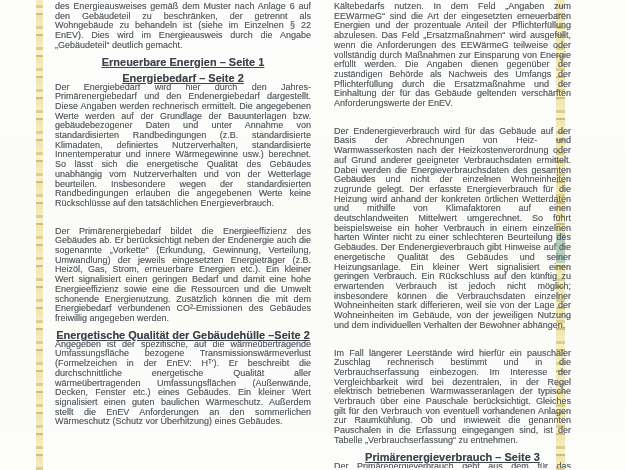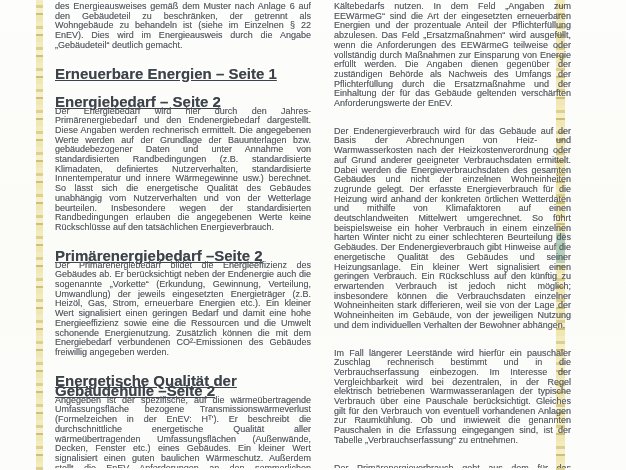--- a/index.html
+++ b/index.html
@@ -58,27 +58,28 @@
   .col p {
     margin: 0;
     text-align: justify;
     font-size: 9px;
     line-height: 9.7px;
     color: #565b63;
     text-shadow: 0 0 0.5px rgba(86, 91, 99, 0.55);
   }
   .col p + p { margin-top: 18px; }
   .col h3 {
-    margin: 18px 0 0 0;
-    font-size: 15px;
+    margin: 6px 0 0 0;
+    font-size: 11px;
     line-height: 10px;
     font-weight: bold;
     text-decoration: underline;
     color: #3d434b;
     text-shadow: 0 0 0.5px rgba(61, 67, 75, 0.5);
+    text-align: center;
   }
   .col > :first-child { margin-top: 0; }
 </style>
 </head>
 <body>
 
 <div class="page">
 
   <div class="edge-strip left"></div>
   <div class="edge-strip right">
@@ -86,29 +87,29 @@
   </div>
 
   <div class="col col-left">
     <p>des Energieausweises gemäß dem Muster nach Anlage 6 auf den Gebäudeteil zu beschränken, der getrennt als Wohngebäude zu behandeln ist (siehe im Einzelnen § 22 EnEV). Dies wird im Energieausweis durch die Angabe „Gebäudeteil“ deutlich gemacht.</p>
 
     <h3>Erneuerbare Energien – Seite 1</h3>
 
     <h3>Energiebedarf – Seite 2</h3>
     <p>Der Energiebedarf wird hier durch den Jahres-Primärenergiebedarf und den Endenergiebedarf dargestellt. Diese Angaben werden rechnerisch ermittelt. Die angegebenen Werte werden auf der Grundlage der Bauunterlagen bzw. gebäudebezogener Daten und unter Annahme von standardisierten Randbedingungen (z.B. standardisierte Klimadaten, definiertes Nutzerverhalten, standardisierte Innentemperatur und innere Wärmegewinne usw.) berechnet. So lässt sich die energetische Qualität des Gebäudes unabhängig vom Nutzerverhalten und von der Wetterlage beurteilen. Insbesondere wegen der standardisierten Randbedingungen erlauben die angegebenen Werte keine Rückschlüsse auf den tatsächlichen Energieverbrauch.</p>
 
-    <h3>Primärenergiebedarf –Seite 2</h3>
     <p>Der Primärenergiebedarf bildet die Energieeffizienz des Gebäudes ab. Er berücksichtigt neben der Endenergie auch die sogenannte „Vorkette“ (Erkundung, Gewinnung, Verteilung, Umwandlung) der jeweils eingesetzten Energieträger (z.B. Heizöl, Gas, Strom, erneuerbare Energien etc.). Ein kleiner Wert signalisiert einen geringen Bedarf und damit eine hohe Energieeffizienz sowie eine die Ressourcen und die Umwelt schonende Energienutzung. Zusätzlich können die mit dem Energiebedarf verbundenen CO²-Emissionen des Gebäudes freiwillig angegeben werden.</p>
 
     <h3>Energetische Qualität der Gebäudehülle –Seite 2</h3>
     <p>Angegeben ist der spezifische, auf die wärmeübertragende Umfassungsfläche bezogene Transmissionswärmeverlust (Formelzeichen in der EnEV: Hᵀ'). Er beschreibt die durchschnittliche energetische Qualität aller wärmeübertragenden Umfassungsflächen (Außenwände, Decken, Fenster etc.) eines Gebäudes. Ein kleiner Wert signalisiert einen guten baulichen Wärmeschutz. Außerdem stellt die EnEV Anforderungen an den sommerlichen Wärmeschutz (Schutz vor Überhitzung) eines Gebäudes.</p>
   </div>
 
   <div class="col col-right">
     <p>Kältebedarfs nutzen. In dem Feld „Angaben zum EEWärmeG“ sind die Art der eingesetzten erneuerbaren Energien und der prozentuale Anteil der Pflichterfüllung abzulesen. Das Feld „Ersatzmaßnahmen“ wird ausgefüllt, wenn die Anforderungen des EEWärmeG teilweise oder vollständig durch Maßnahmen zur Einsparung von Energie erfüllt werden. Die Angaben dienen gegenüber der zuständigen Behörde als Nachweis des Umfangs der Pflichterfüllung durch die Ersatzmaßnahme und der Einhaltung der für das Gebäude geltenden verschärften Anforderungswerte der EnEV.</p>
 
     <p>Der Endenergieverbrauch wird für das Gebäude auf der Basis der Abrechnungen von Heiz- und Warmwasserkosten nach der Heizkostenverordnung oder auf Grund anderer geeigneter Verbrauchsdaten ermittelt. Dabei werden die Energieverbrauchsdaten des gesamten Gebäudes und nicht der einzelnen Wohneinheiten zugrunde gelegt. Der erfasste Energieverbrauch für die Heizung wird anhand der konkreten örtlichen Wetterdaten und mithilfe von Klimafaktoren auf einen deutschlandweiten Mittelwert umgerechnet. So führt beispielsweise ein hoher Verbrauch in einem einzelnen harten Winter nicht zu einer schlechteren Beurteilung des Gebäudes. Der Endenergieverbrauch gibt Hinweise auf die energetische Qualität des Gebäudes und seiner Heizungsanlage. Ein kleiner Wert signalisiert einen geringen Verbrauch. Ein Rückschluss auf den künftig zu erwartenden Verbrauch ist jedoch nicht möglich; insbesondere können die Verbrauchsdaten einzelner Wohneinheiten stark differieren, weil sie von der Lage der Wohneinheiten im Gebäude, von der jeweiligen Nutzung und dem individuellen Verhalten der Bewohner abhängen.</p>
     <p>Im Fall längerer Leerstände wird hierfür ein pauschaler Zuschlag rechnerisch bestimmt und in die Verbrauchserfassung einbezogen. Im Interesse der Vergleichbarkeit wird bei dezentralen, in der Regel elektrisch betriebenen Warmwasseranlagen der typische Verbrauch über eine Pauschale berücksichtigt. Gleiches gilt für den Verbrauch von eventuell vorhandenen Anlagen zur Raumkühlung. Ob und inwieweit die genannten Pauschalen in die Erfassung eingegangen sind, ist der Tabelle „Verbrauchserfassung“ zu entnehmen.</p>
 
+    <h3>Primärenergieverbrauch – Seite 3</h3>
     <p>Der Primärenergieverbrauch geht aus dem für das Gebäude ermittelten Endenergieverbrauch hervor. Wie der Primärenergiebedarf wird er mithilfe von Umrechnungsfaktoren ermittelt, die die Vorkette der jeweils eingesetzten Energieträger berücksichtigen.</p>
   </div>
 
 </div>
 
 </body></html>

